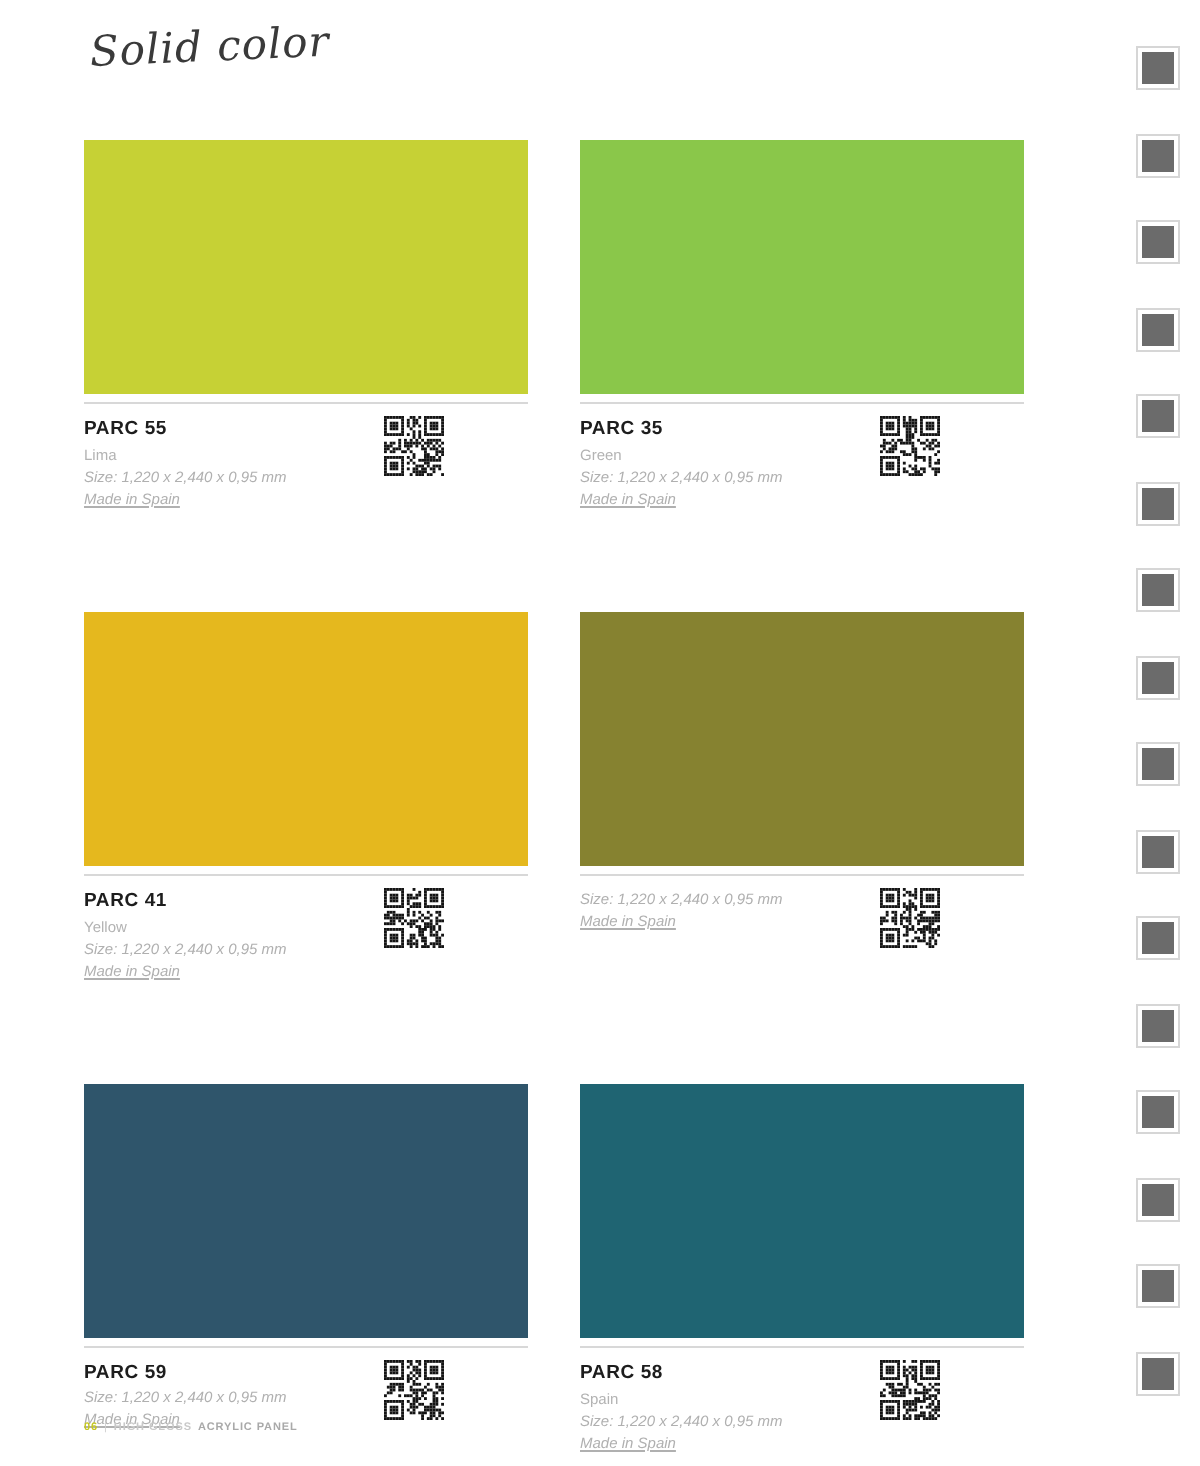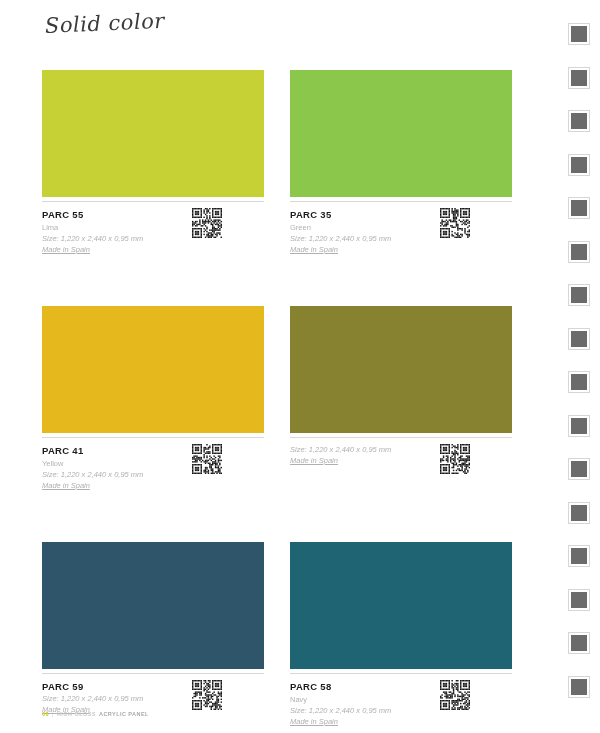--- a/index.html
+++ b/index.html
@@ -1361,21 +1361,21 @@
               <rect x="28.57" y="28.57" width="1.43" height="1.43" fill="#141414"></rect>
             </svg>
           </div>
         </div>
       </div>
       <div class="swatch-card">
         <div class="swatch-color" style="background:#1F6472"></div>
         <div class="swatch-rule"></div>
         <div class="swatch-body">
           <div class="swatch-code">PARC 58</div>
-          <div class="swatch-name">Navy</div>
+          <div class="swatch-name">Spain</div>
           <div class="swatch-size">Size: 1,220 x 2,440 x 0,95 mm</div>
           <div class="swatch-origin">Made in Spain</div>
           <div class="qr-code">
             <svg width="30" height="30" viewBox="0 0 30 30">
               <rect width="30" height="30" fill="#ffffff"></rect>
               <rect x="0.00" y="0.00" width="1.43" height="1.43" fill="#141414"></rect>
               <rect x="1.43" y="0.00" width="1.43" height="1.43" fill="#141414"></rect>
               <rect x="2.86" y="0.00" width="1.43" height="1.43" fill="#141414"></rect>
               <rect x="4.29" y="0.00" width="1.43" height="1.43" fill="#141414"></rect>
               <rect x="5.71" y="0.00" width="1.43" height="1.43" fill="#141414"></rect>

